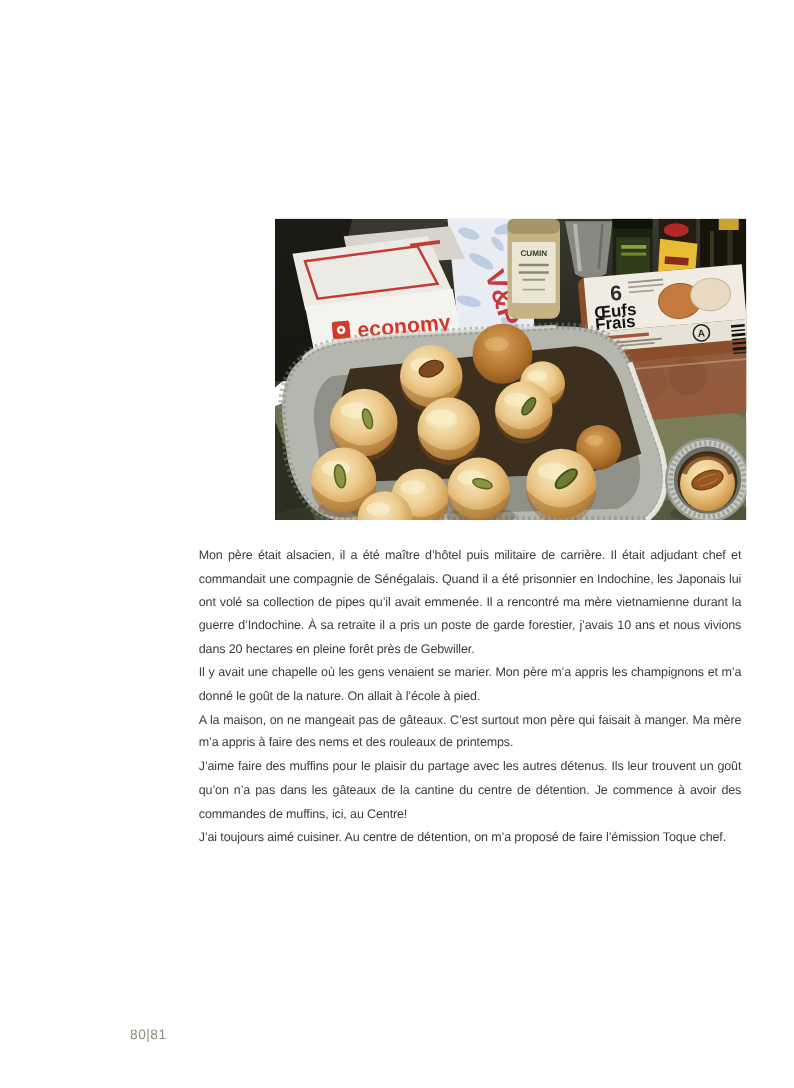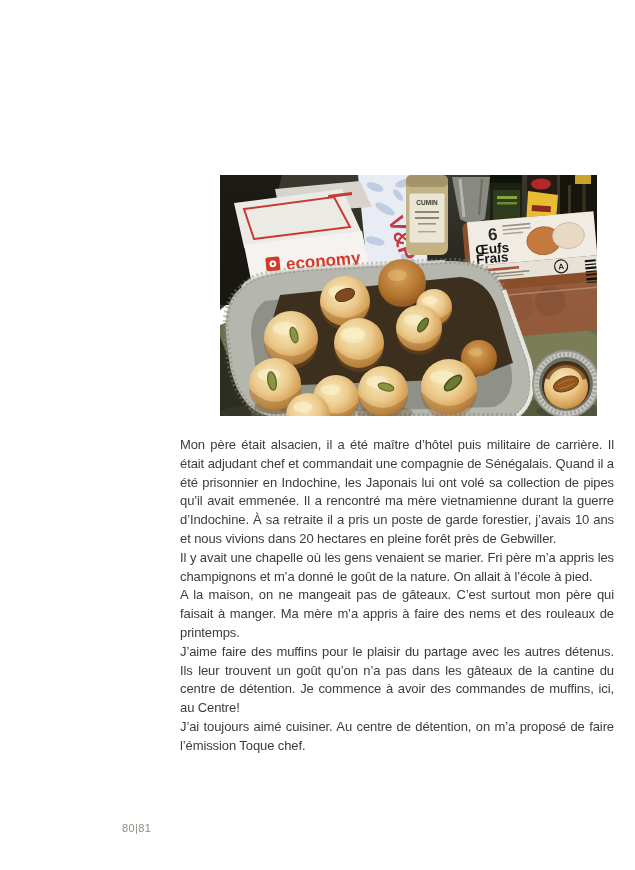--- a/index.html
+++ b/index.html
@@ -10,27 +10,27 @@
     font-family:"Liberation Sans",sans-serif;
     overflow:hidden;
   }
   .photo{
     position:absolute;left:220px;top:175px;width:377px;height:241px;
     margin:0;padding:0;
   }
   .photo svg{display:block;width:377px;height:241px;}
   .photo svg text{font-family:"Liberation Sans",sans-serif;}
   .text-block{
-    position:absolute;left:180px;top:436px;width:434px;
-    font-size:13px;line-height:18.8px;letter-spacing:-0.1px;
+    position:absolute;left:159px;top:436px;width:434px;
+    font-size:10px;line-height:18.8px;letter-spacing:-0.1px;
     color:#3c3c3c;text-align:justify;
   }
   .text-block p{margin:0;}
   .folio{
-    position:absolute;left:122px;top:822px;
+    position:absolute;left:104px;top:822px;
     font-size:11px;letter-spacing:0.4px;color:#8c8e7e;text-align:right;
   }
 </style>
 </head>
 <body>
 
 <div class="page">
 
   <figure class="photo" aria-label="Colour photograph: aluminium foil tray filled with mini pistachio financiers; behind it a white 'economy' cardboard box, a white-and-blue V&amp;P bag, a cumin spice jar, an upturned glass, dark bottles, and a carton of 6 fresh eggs; at right a small foil cup holding an almond-topped financier, all on an olive-green table.">
     <svg viewBox="0 0 377 241" preserveAspectRatio="none">
@@ -221,21 +221,21 @@
           <ellipse rx="13" ry="7" fill="#96571f"></ellipse>
           <ellipse rx="13" ry="7" fill="none" stroke="#6f3c14" stroke-width="1"></ellipse>
           <path d="M-8,-2 Q0,-4.5 8,-2 M-8,2 Q0,4.5 8,2" stroke="#b5793b" stroke-width="0.9" fill="none"></path>
         </g>
       </g>
     </svg>
   </figure>
 
   <section class="text-block">
     <p>Mon père était alsacien, il a été maître d’hôtel puis militaire de carrière. Il était adjudant chef et commandait une compagnie de Sénégalais. Quand il a été prisonnier en Indochine, les Japonais lui ont volé sa collection de pipes qu’il avait emmenée. Il a rencontré ma mère vietnamienne durant la guerre d’Indochine. À sa retraite il a pris un poste de garde forestier, j’avais 10 ans et nous vivions dans 20 hectares en pleine forêt près de Gebwiller.</p>
-    <p>Il y avait une chapelle où les gens venaient se marier. Fri père m’a appris les champignons et m’a donné le goût de la nature. On allait à l’école à pied.</p>
+    <p>Il y avait une chapelle où les gens venaient se marier. Mon père m’a appris les champignons et m’a donné le goût de la nature. On allait à l’école à pied.</p>
     <p>A la maison, on ne mangeait pas de gâteaux. C’est surtout mon père qui faisait à manger. Ma mère m’a appris à faire des nems et des rouleaux de printemps.</p>
     <p>J’aime faire des muffins pour le plaisir du partage avec les autres détenus. Ils leur trouvent un goût qu’on n’a pas dans les gâteaux de la cantine du centre de détention. Je commence à avoir des commandes de muffins, ici, au Centre!</p>
     <p>J’ai toujours aimé cuisiner. Au centre de détention, on m’a proposé de faire l’émission Toque chef.</p>
   </section>
 
   <div class="folio">80|81</div>
 
 </div>
 
 </body></html>

